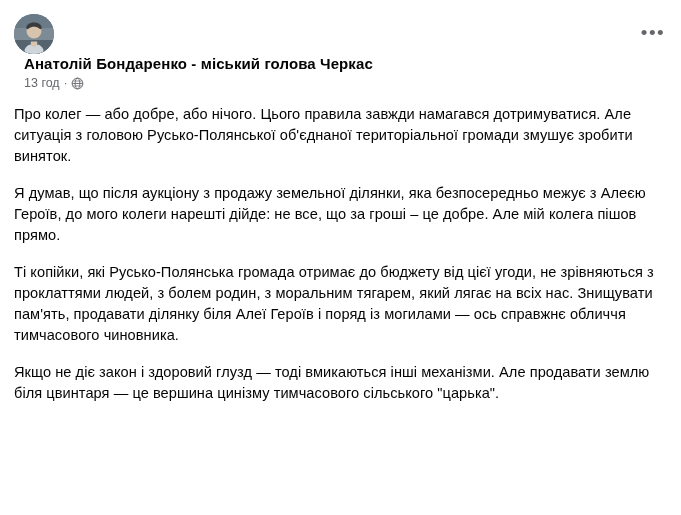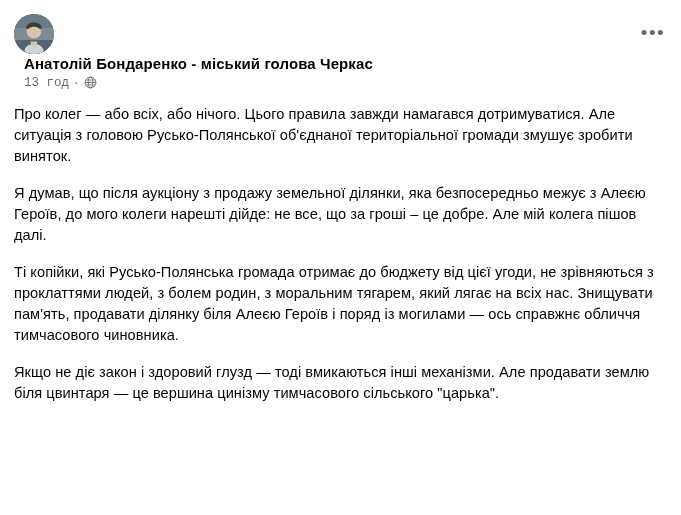--- a/index.html
+++ b/index.html
@@ -49,26 +49,25 @@
     font-size: 15px;
     font-weight: bold;
     color: #050505;
     line-height: 18px;
     letter-spacing: 0.1px;
     white-space: nowrap;
     overflow: hidden;
   }
   .meta-row {
     display: flex;
-    align-items: flex-start;
+    align-items: center;
     margin-top: 3px;
     font-size: 12.5px;
     color: #65676b;
     line-height: 15px;
-    font-family: Liberation Mono, monospace;
   }
   .meta-time { color: #65676b; }
   .meta-dot {
     margin: 0 4px;
     color: #65676b;
     font-size: 11px;
     line-height: 15px;
   }
   .globe-icon {
     display: inline-flex;
@@ -138,20 +137,20 @@
             <line x1="2.3" y1="11" x2="13.7" y2="11" stroke="#65676b" stroke-width="0.9"></line>
           </svg>
         </span>
       </div>
     </div>
 
     <div class="more-btn">•••</div>
   </div>
 
   <div class="post-body">
-    <p>Про колег — або всіх, або нічого. Цього правила завжди намагався дотримуватися. Але ситуація з головою Русько-Полянської об'єднаної територіальної громади змушує зробити виняток.</p>
-    <p>Я думав, що після аукціону з продажу земельної ділянки, яка безпосередньо межує з Алеєю Героїв, до мого колеги нарешті дійде: не все, що за гроші – це добре. Але мій колега пішов далі.</p>
-    <p>Ті копійки, які Русько-Полянська громада отримає до бюджету від цієї угоди, не зрівняються з проклаттями людей, з болем родин, з моральним тягарем, який лягає на всіх нас. Знищувати пам'ять, продавати ділянку біля Алеєю Героїв і поряд із могилами — ось справжнє обличчя тимчасового чиновника.</p>
+    <p>Про колег — або добре, або нічого. Цього правила завжди намагався дотримуватися. Але ситуація з головою Русько-Полянської об'єднаної територіальної громади змушує зробити виняток.</p>
+    <p>Я думав, що після аукціону з продажу земельної ділянки, яка безпосередньо межує з Алеєю Героїв, до мого колеги нарешті дійде: не все, що за гроші – це добре. Але мій колега пішов прямо.</p>
+    <p>Ті копійки, які Русько-Полянська громада отримає до бюджету від цієї угоди, не зрівняються з проклаттями людей, з болем родин, з моральним тягарем, який лягає на всіх нас. Знищувати пам'ять, продавати ділянку біля Алеї Героїв і поряд із могилами — ось справжнє обличчя тимчасового чиновника.</p>
     <p>Якщо не діє закон і здоровий глузд — тоді вмикаються інші механізми. Але продавати землю біля цвинтаря — це вершина цинізму тимчасового сільського "царька".</p>
 
   </div>
 
 </div>
 
 </body></html>

